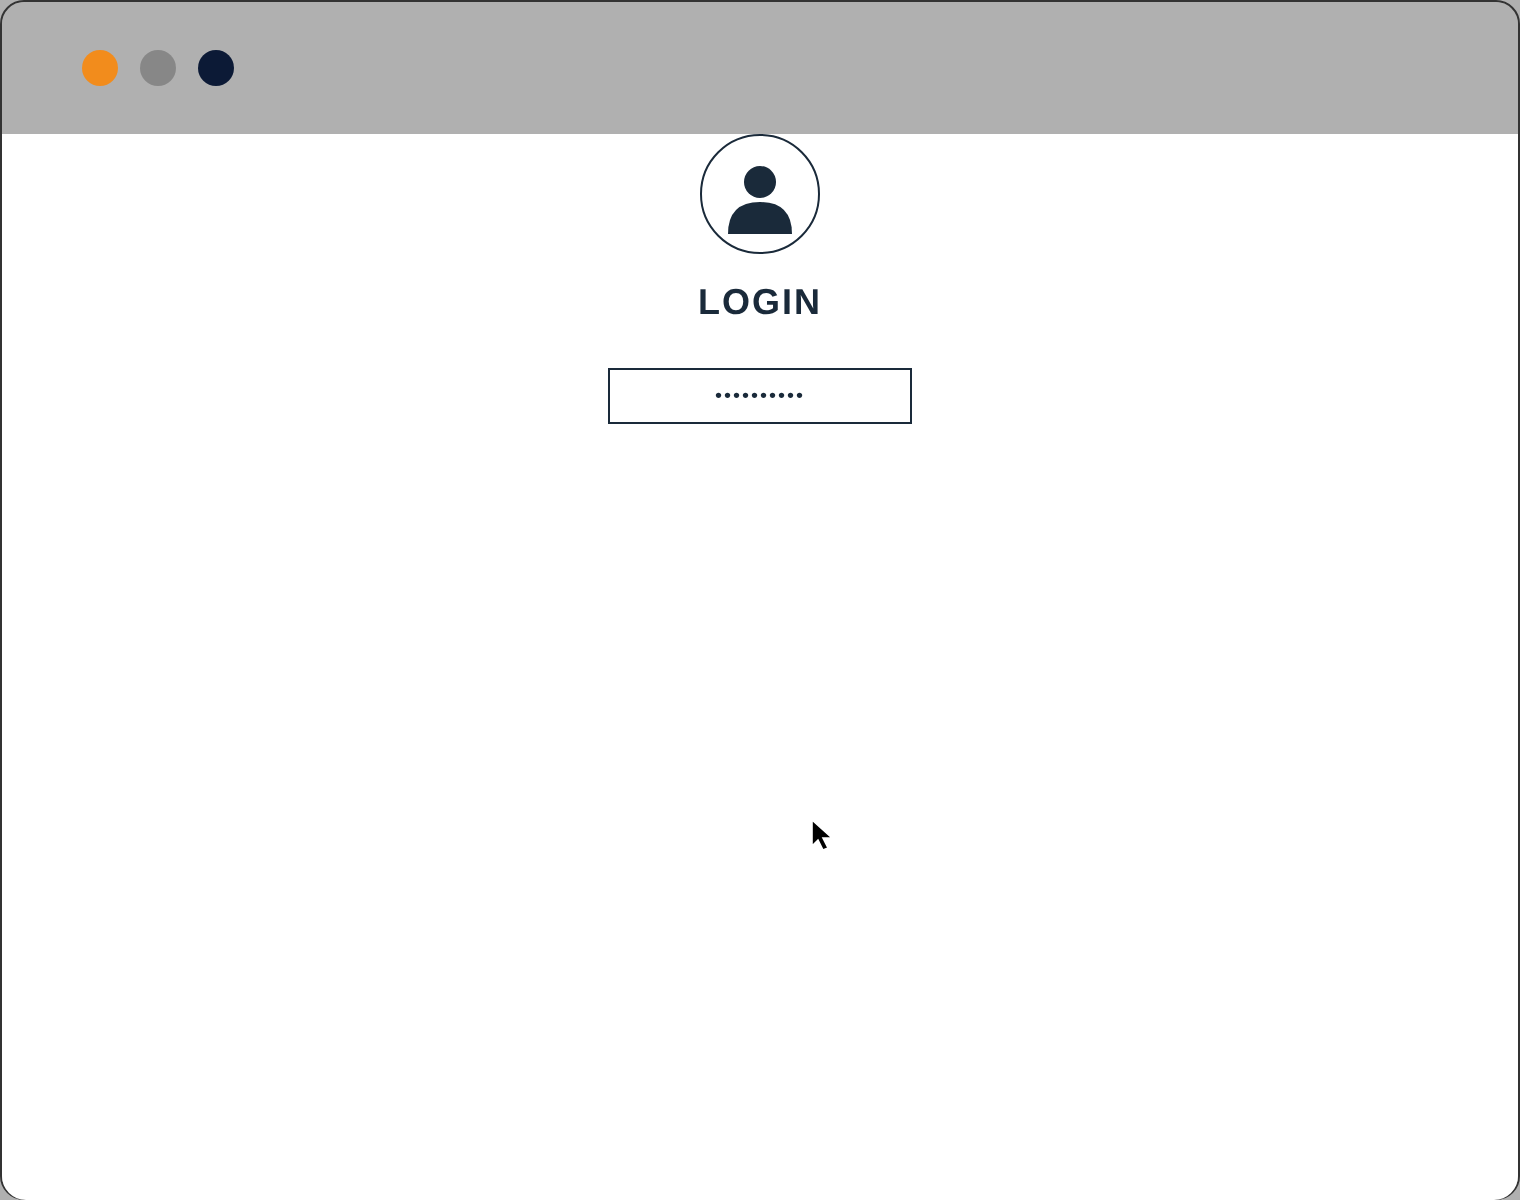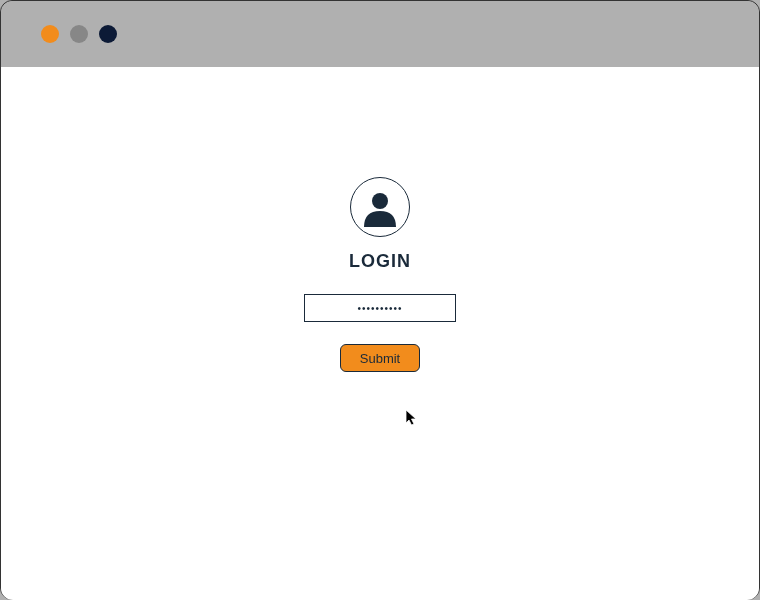--- a/index.html
+++ b/index.html
@@ -41,21 +41,20 @@
     .dot.gray { background: #878787; }
     .dot.navy { background: #0c1a36; }
     .content {
       background: #ffffff;
       height: 533px;
       border-bottom-left-radius: 12px;
       border-bottom-right-radius: 12px;
       display: flex;
       flex-direction: column;
       align-items: center;
-      padding-top: 110px;
     }
     .avatar-circle {
       width: 60px;
       height: 60px;
       border: 1.5px solid #1a2a3a;
       border-radius: 50%;
       display: flex;
       align-items: center;
       justify-content: center;
       margin-bottom: 14px;
@@ -126,18 +125,17 @@
   </div>
   <div class="content">
     <div class="avatar-circle">
       <svg class="avatar-svg" viewBox="0 0 40 40">
         <circle cx="20" cy="14" r="8" fill="#1a2a3a"></circle>
         <path d="M 4 40 Q 4 24 20 24 Q 36 24 36 40 Z" fill="#1a2a3a"></path>
       </svg>
     </div>
     <div class="login-title">LOGIN</div>
     <div class="field password">••••••••••</div>
-    <div class="submit-btn">Submit</div>
   </div>
   <svg class="cursor" viewBox="0 0 14 18">
     <path d="M 1 1 L 1 14 L 4 11 L 6.5 16 L 9 15 L 6.5 10 L 11 10 Z" fill="#000" stroke="#fff" stroke-width="0.8"></path>
   </svg>
 </div>
 
 </body></html>

